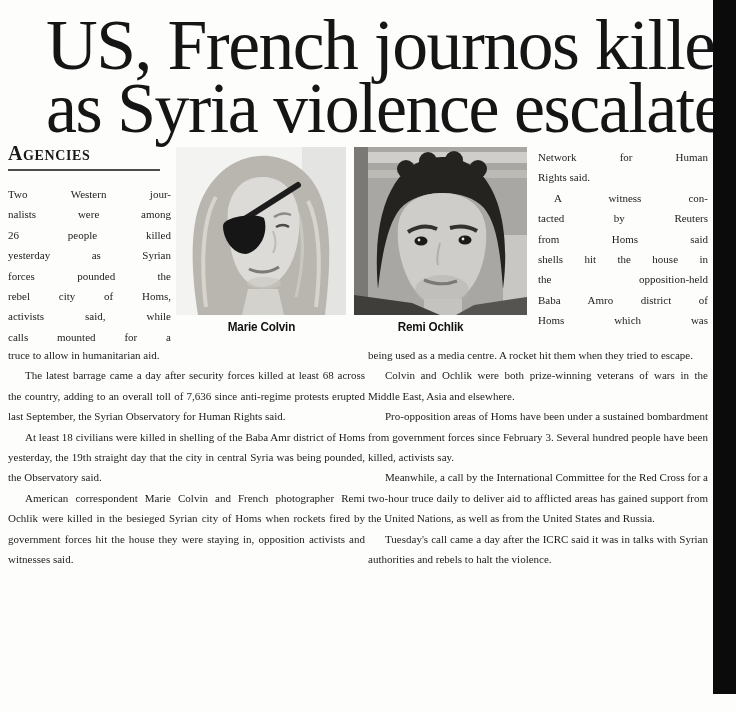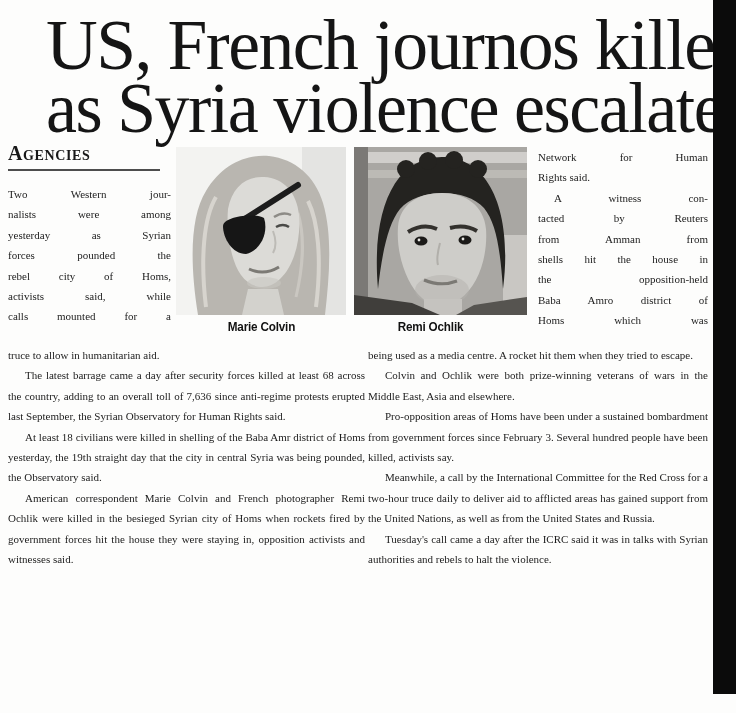--- a/index.html
+++ b/index.html
@@ -60,20 +60,21 @@
   <div class="band"></div>
 
   <div class="byline">
     <div class="byline-label">Agencies</div>
     <div class="byline-rule"></div>
   </div>
 
   <div class="body-col colA">
       <div class="jline">Two Western jour-</div>
       <div class="jline">nalists were among</div>
+      <div class="jline">26 people killed</div>
       <div class="jline">yesterday as Syrian</div>
       <div class="jline">forces pounded the</div>
       <div class="jline">rebel city of Homs,</div>
       <div class="jline">activists said, while</div>
       <div class="jline">calls mounted for a</div>
     </div>
 
   <figure class="photo photo1">
     <svg width="170" height="168" viewBox="0 0 170 168" aria-hidden="true">
       <rect width="170" height="168" fill="#f3f3f1"></rect>
@@ -126,21 +127,21 @@
     <figcaption class="photo-caption">
       <span>Remi Ochlik</span>
     </figcaption>
   </figure>
 
   <div class="body-col colB">
       <div class="jline">Network for Human</div>
       <div class="jline end">Rights said.</div>
       <div class="jline ind">A witness con-</div>
       <div class="jline">tacted by Reuters</div>
-      <div class="jline">from Amman from</div>
+      <div class="jline">from Homs said</div>
       <div class="jline">shells hit the house in</div>
       <div class="jline">the opposition-held</div>
       <div class="jline">Baba Amro district of</div>
       <div class="jline">Homs which was</div>
     </div>
 
   <div class="body-col colC">
       <p class="para">truce to allow in humanitarian aid.</p>
       <p class="para ind">The latest barrage came a day after security forces killed at least 68 across the country, adding to an overall toll of 7,636 since anti-regime protests erupted last September, the Syrian Observatory for Human Rights said.</p>
       <p class="para ind">At least 18 civilians were killed in shelling of the Baba Amr district of Homs yesterday, the 19th straight day that the city in central Syria was being pounded, the Observatory said.</p>

